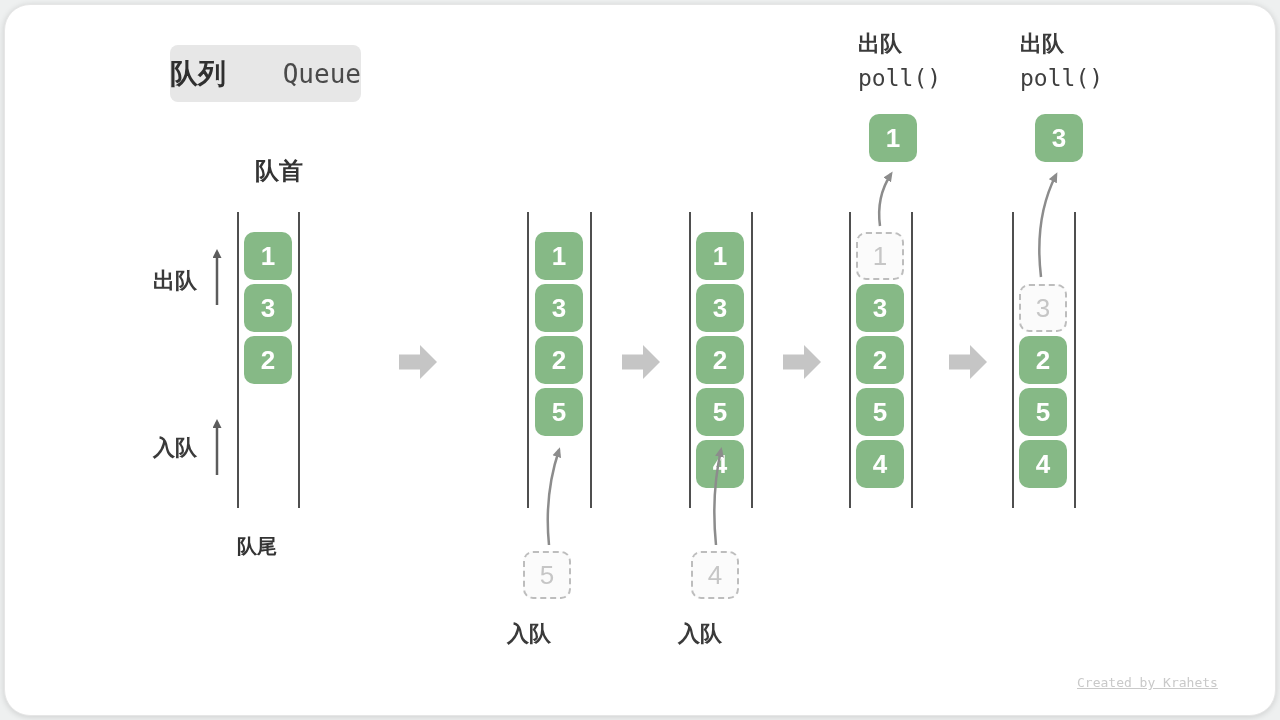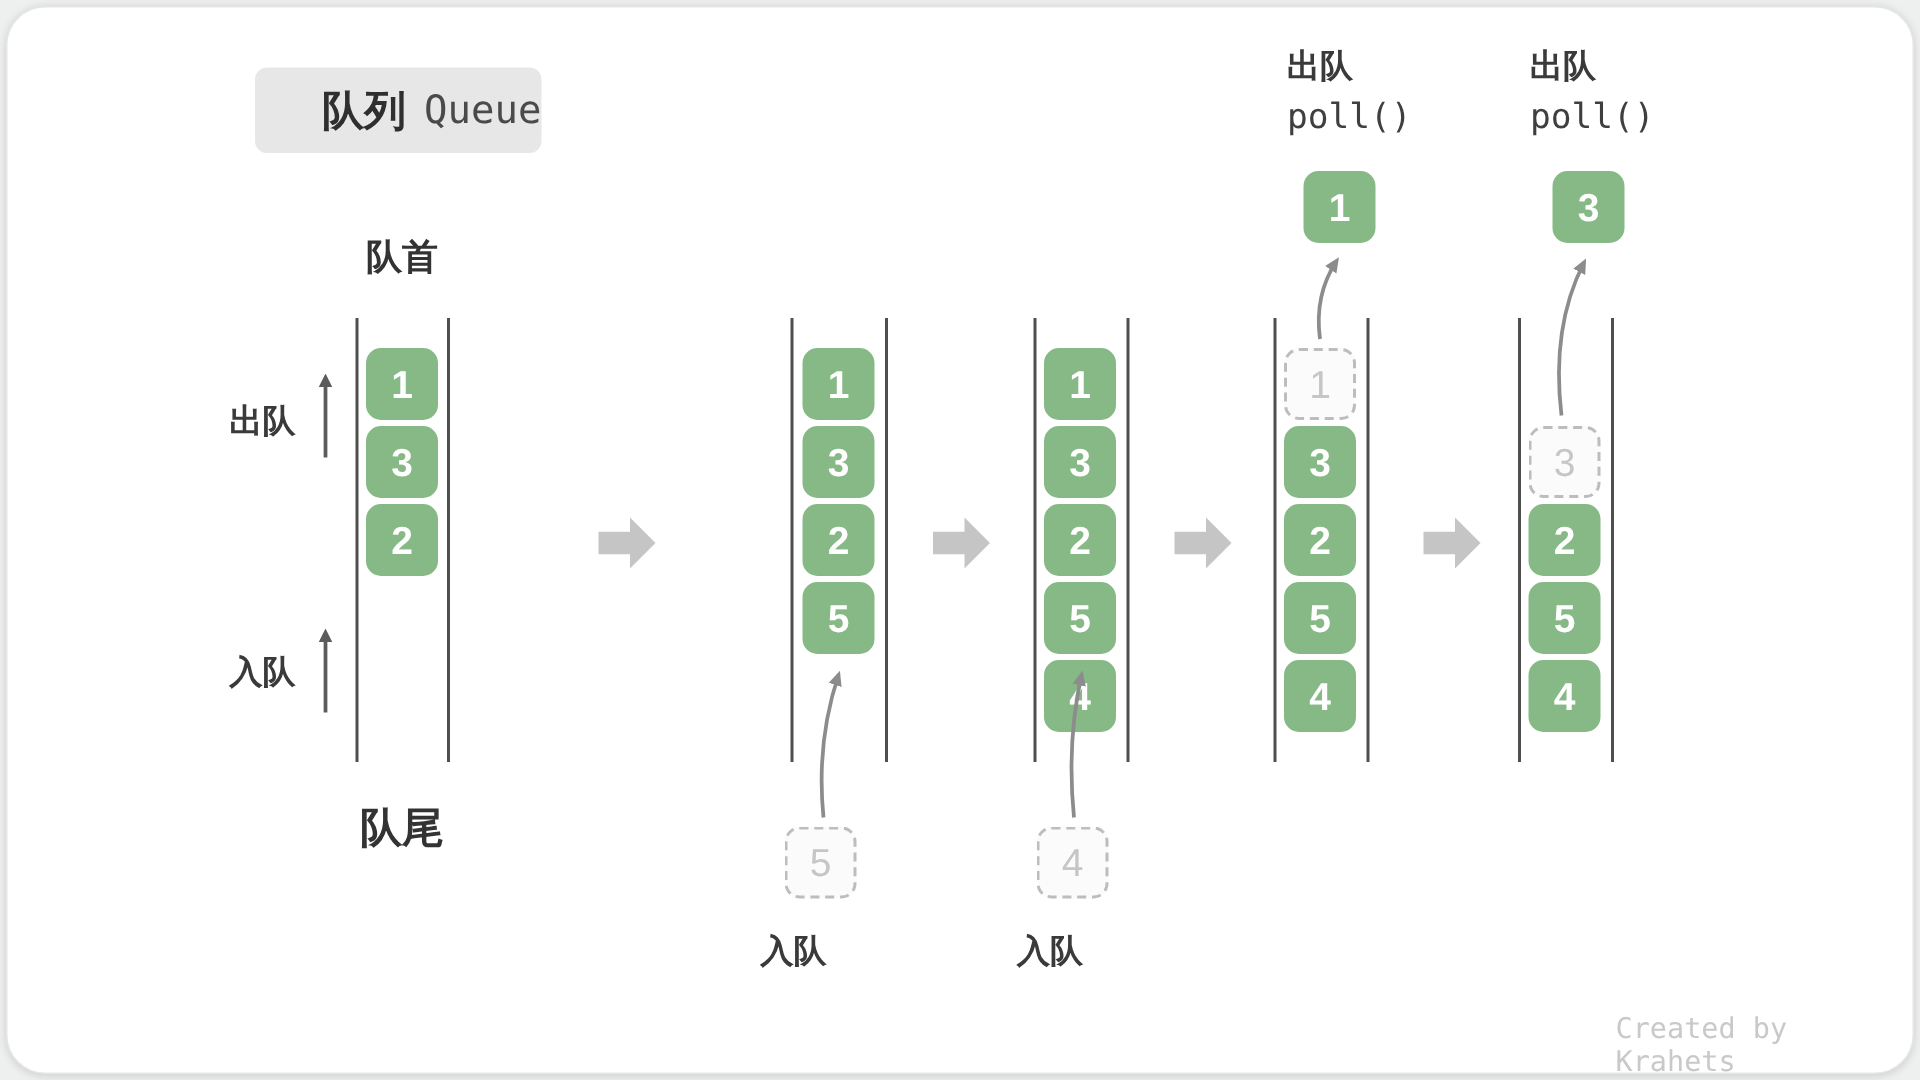--- a/index.html
+++ b/index.html
@@ -13,28 +13,28 @@
   .card{
     position:absolute;left:4px;top:4px;width:1270px;height:710px;
     background:#ffffff;border:1px solid #e6e6e6;border-radius:26px;
     box-shadow:0 1px 6px rgba(0,0,0,.14);
   }
   .abs{position:absolute;}
   
   .badge{
     left:170px;top:45px;width:191px;height:57px;
     background:#e7e7e7;border-radius:8px;
-    display:flex;align-items:center;justify-content:flex-end;gap:12px;
+    display:flex;align-items:center;justify-content:space-between;gap:12px;
   }
   .badge .zh{font-size:28px;font-weight:bold;color:#2f2f2f;}
   .badge .en{font-family:"DejaVu Sans Mono",monospace;font-size:26px;color:#4a4a4a;}
   
   .lbl{font-weight:bold;color:#333;}
-  .front{left:237px;top:155px;width:62px;text-align:center;font-size:24px;}
-  .rear{left:237px;top:533px;width:62px;text-align:center;font-size:28px;}
+  .front{left:248px;top:155px;width:62px;text-align:center;font-size:24px;}
+  .rear{left:237px;top:533px;width:62px;text-align:left;font-size:20px;}
   .side-lbl{font-size:22px;font-weight:bold;color:#3a3a3a;}
   .side-deq{left:153px;top:266px;}
   .side-enq{left:153px;top:433px;}
   
   .wall{
     position:absolute;top:212px;height:296px;width:2px;background:#4f4f4f;
   }
   
   .cell{
     position:absolute;width:48px;height:48px;border-radius:10px;
@@ -49,21 +49,21 @@
   
   .opblock{line-height:35px;white-space:nowrap;}
   .opblock .zh{font-size:22px;font-weight:bold;color:#3a3a3a;display:block;}
   .opblock .code{
     font-family:"DejaVu Sans Mono",monospace;font-size:23px;color:#3f3f3f;display:block;
   }
   .opblock .code .arg{color:#47a347;font-weight:bold;}
   
   .footer{
     left:1077px;top:675px;
-    font-family:"DejaVu Sans Mono",monospace;font-size:19px;color:#c9c9c9;
+    font-family:"DejaVu Sans Mono",monospace;font-size:13px;color:#c9c9c9;text-decoration:underline;
   }
   svg.overlay{position:absolute;left:0;top:0;pointer-events:none;}
 </style>
 </head>
 <body>
 
 <div class="card"></div>
 
 <div class="abs badge">
   <span class="zh">队列</span>

